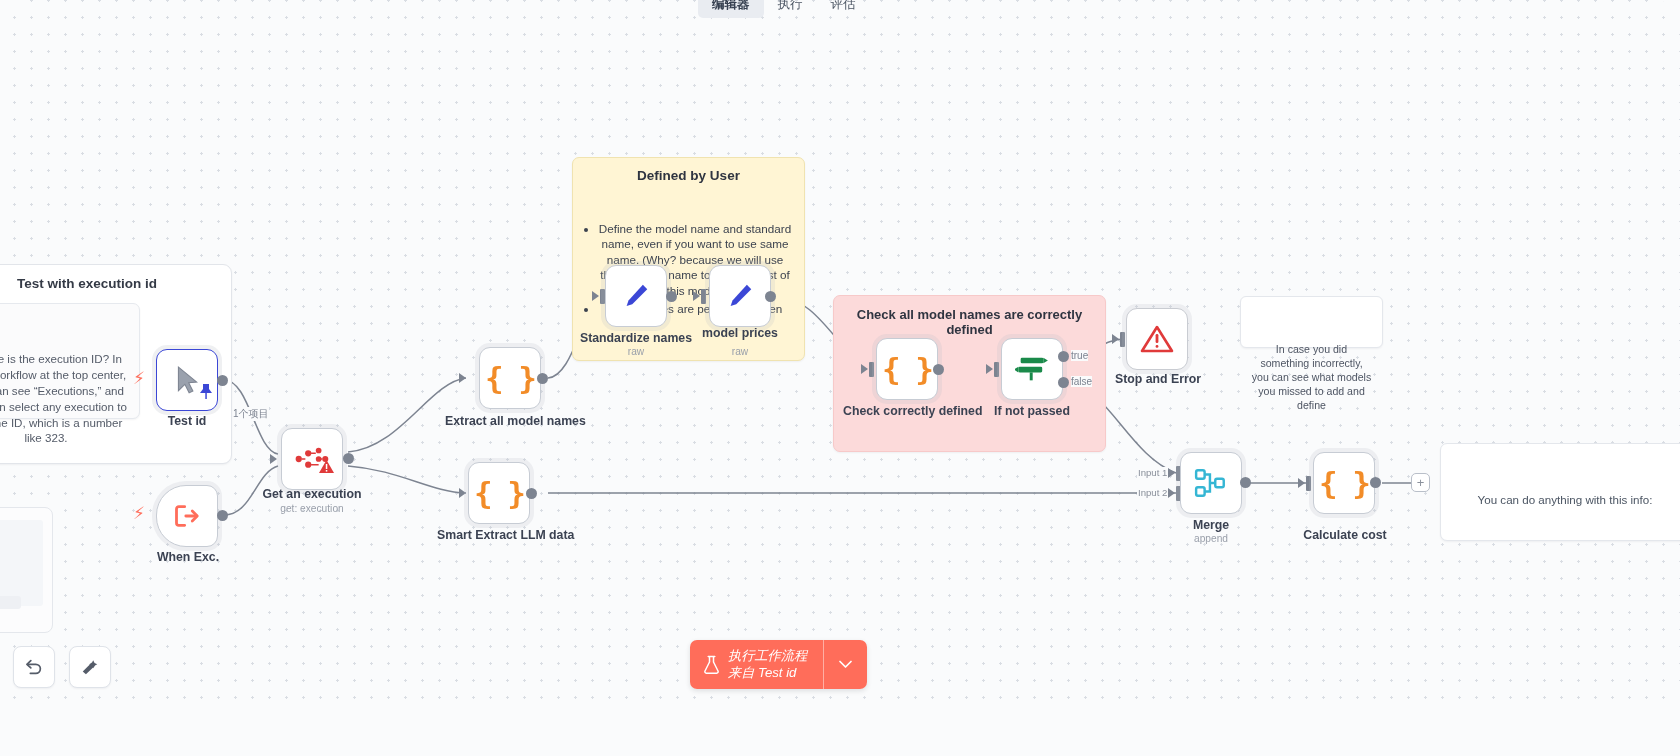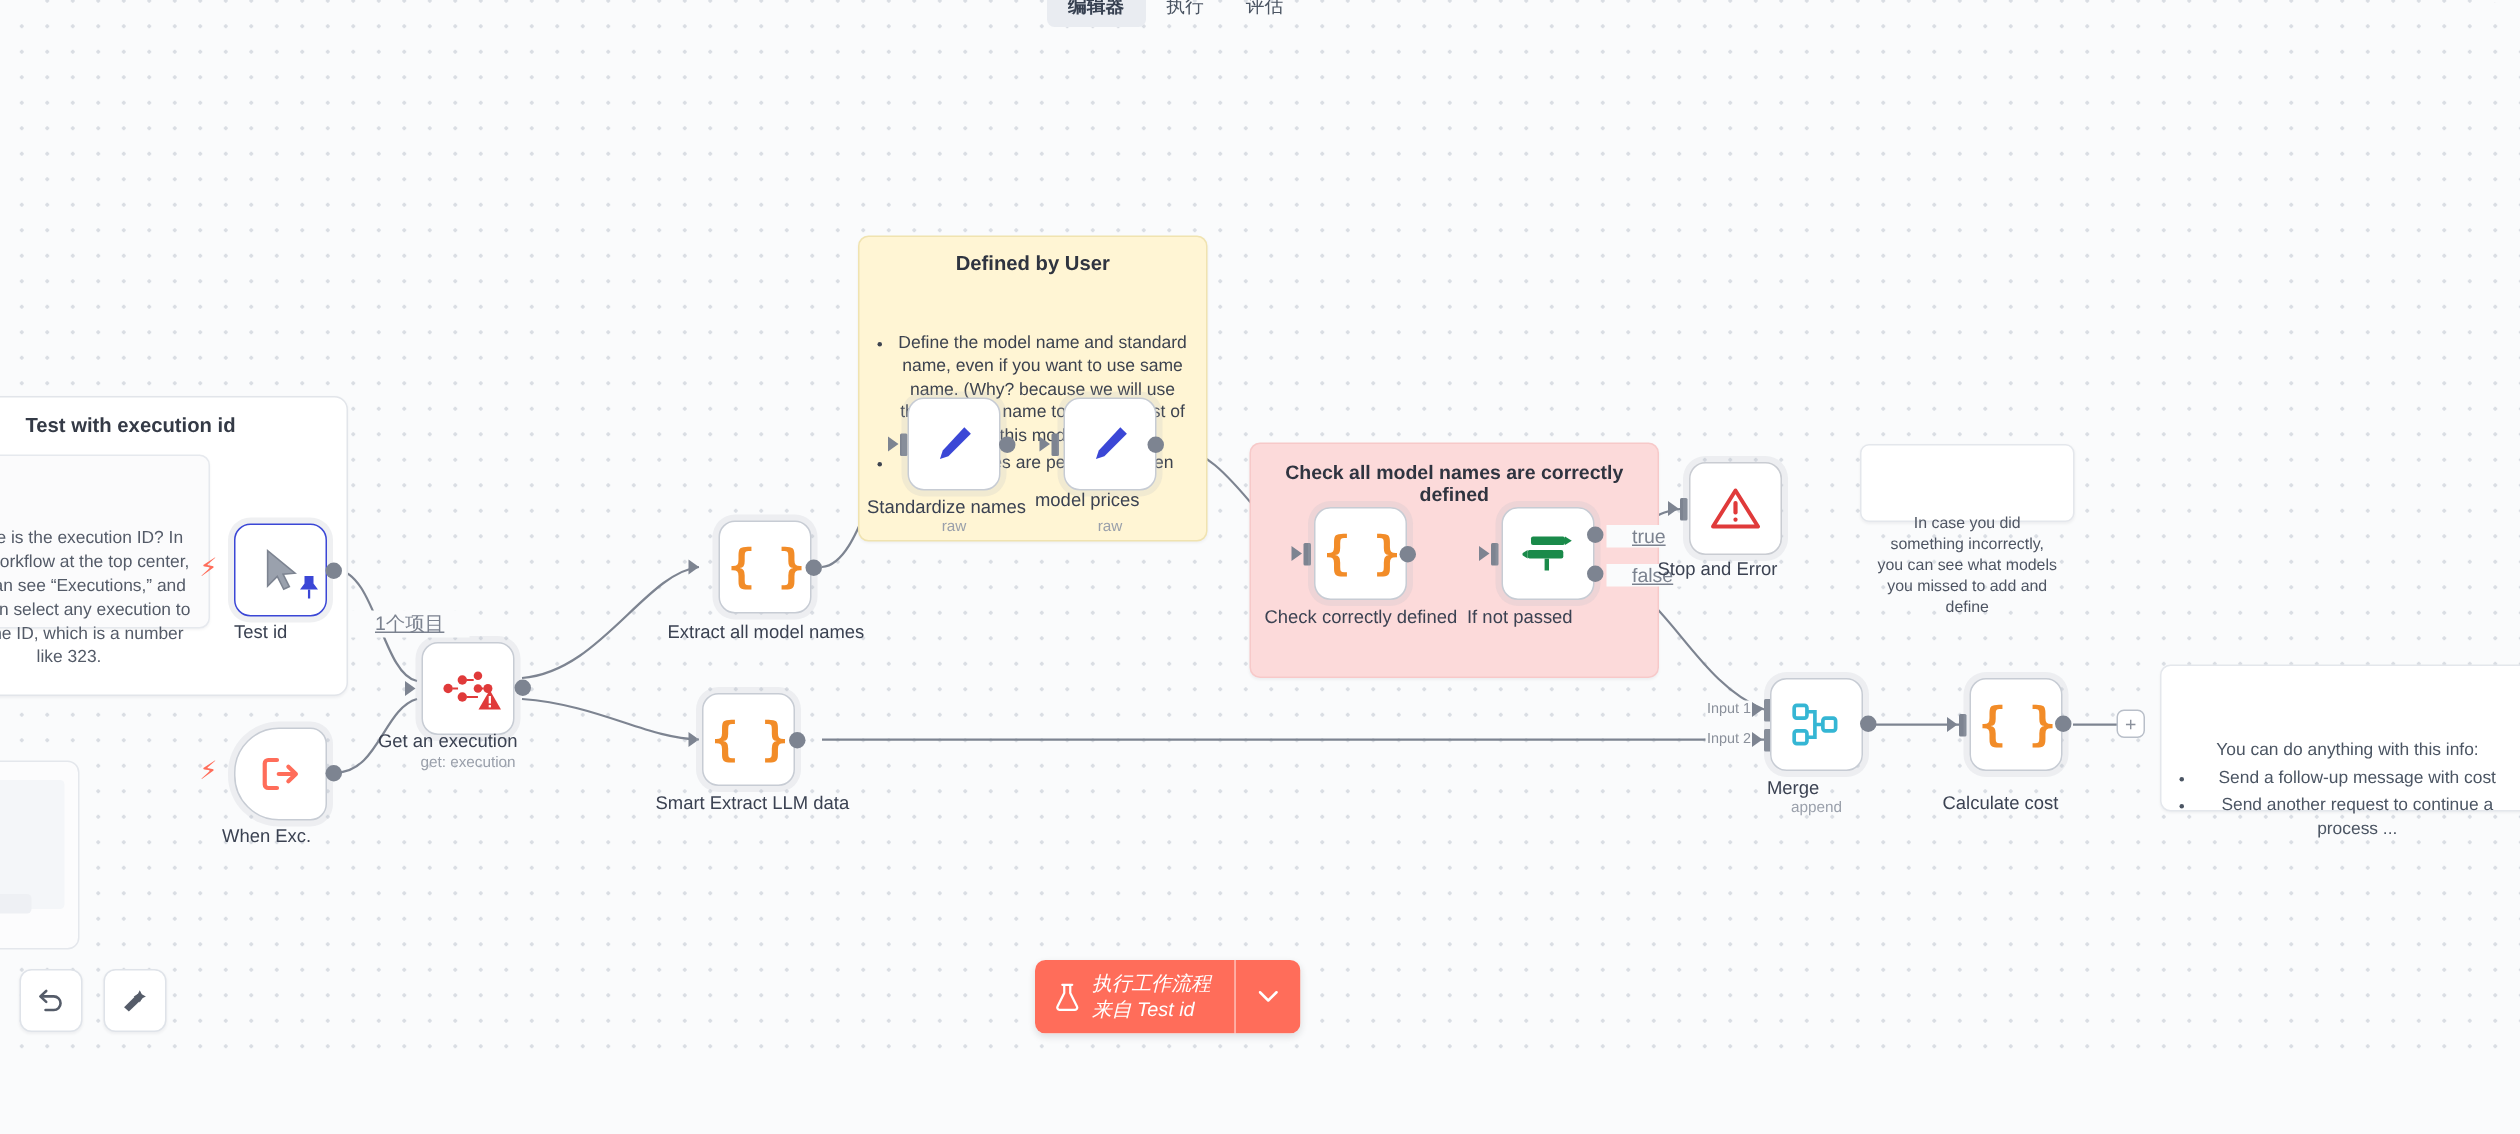--- a/index.html
+++ b/index.html
@@ -110,22 +110,22 @@
     display: flex; align-items: center; justify-content: center;
     box-shadow: 0 0 0 4px rgba(180,186,198,.19);
   }
   .node.trigger {
     border-radius: 30px 11px 11px 30px;
   }
   .node.sel { border-color:#3b47d6; box-shadow: 0 0 0 4px rgba(180,186,198,.22); }
   .node.err { border-color:#c9ccd2; }
   .node-label {
     position: absolute;
-    font-size: 12.3px; color: #3b4252; font-weight: 400;
-    white-space: nowrap; text-align: left;
+    font-size: 12.3px; color: #3b4252; font-weight: 700;
+    white-space: nowrap; text-align: center;
   }
   .node-sub {
     position: absolute;
     font-size: 10.2px; color: #9aa0ab;
     white-space: nowrap; text-align: center;
   }
   .code-glyph {
     font-family: "DejaVu Sans Mono", monospace;
     font-size: 31px; color: #f28c28; font-weight: 700; letter-spacing: -2px;
   }
@@ -141,22 +141,22 @@
     border-top:5px solid transparent; border-bottom:5px solid transparent;
   }
   .inbar {
     position:absolute; width:5px; height:15px; background:#7d8491; border-radius:1px;
   }
   .port-label {
     position:absolute; font-size:9.6px; color:#8a909b; background:#fafbfc;
     padding:0 1px; white-space:nowrap;
   }
   .conn-label {
-    position:absolute; font-size:13px; color:#7b828f; background:#fafbfc;
-    padding: 0 17px; white-space:nowrap;text-decoration:underline;
+    position:absolute; font-size:10px; color:#7b828f; background:#fafbfc;
+    padding: 0 0; white-space:nowrap;
   }
   .plus-btn {
     position:absolute; width:19px;height:19px;border:1.4px solid #b9bfc9;
     border-radius:5px;background:#fff;color:#8b919c;font-size:13px;
     display:flex;align-items:center;justify-content:center;line-height:1;
   }
   .bolt {
     position:absolute; color:#ff6d5a; font-size:17px; line-height:1;
   }
 
@@ -260,24 +260,20 @@
     <div class="sticky-title">Check all model names are correctly defined</div>
   </div>
 
   <div class="sticky abs" id="note-incase">
     <div class="sticky-body">In case you did something incorrectly, you can see what models you missed to add and define</div>
   </div>
 
   <div class="sticky abs" id="note-anything">
     <div class="sticky-body">
       <div>You can do anything with this info:</div>
-      <ul>
-        <li>Send a follow-up message with cost</li>
-        <li>Send another request to continue a process ...</li>
-      </ul>
     </div>
   </div>
 
   <div class="node sel" style="left:156px; top:349px;">
     <svg width="26" height="30" viewBox="0 0 24 28">
       <path d="M4 2 L4 24 L10 18 L14 26 L17.5 24.3 L13.6 16.6 L21 16 Z" fill="#9aa1ad" stroke="#7d8491" stroke-width="1"></path>
     </svg>
   </div>
   <svg class="abs" style="left:198px; top:383px;" width="16" height="18" viewBox="0 0 16 18">
     <path d="M5 1 H11 V6 L14 10 H2 L5 6 Z" fill="#3b47d6"></path>

